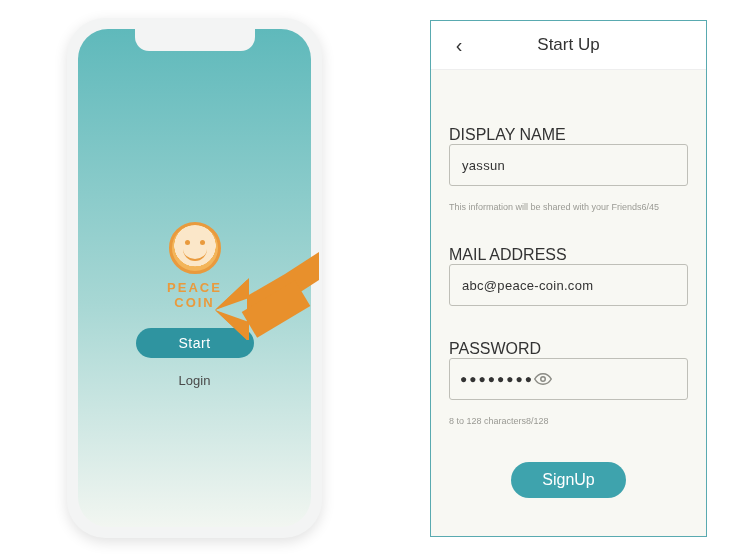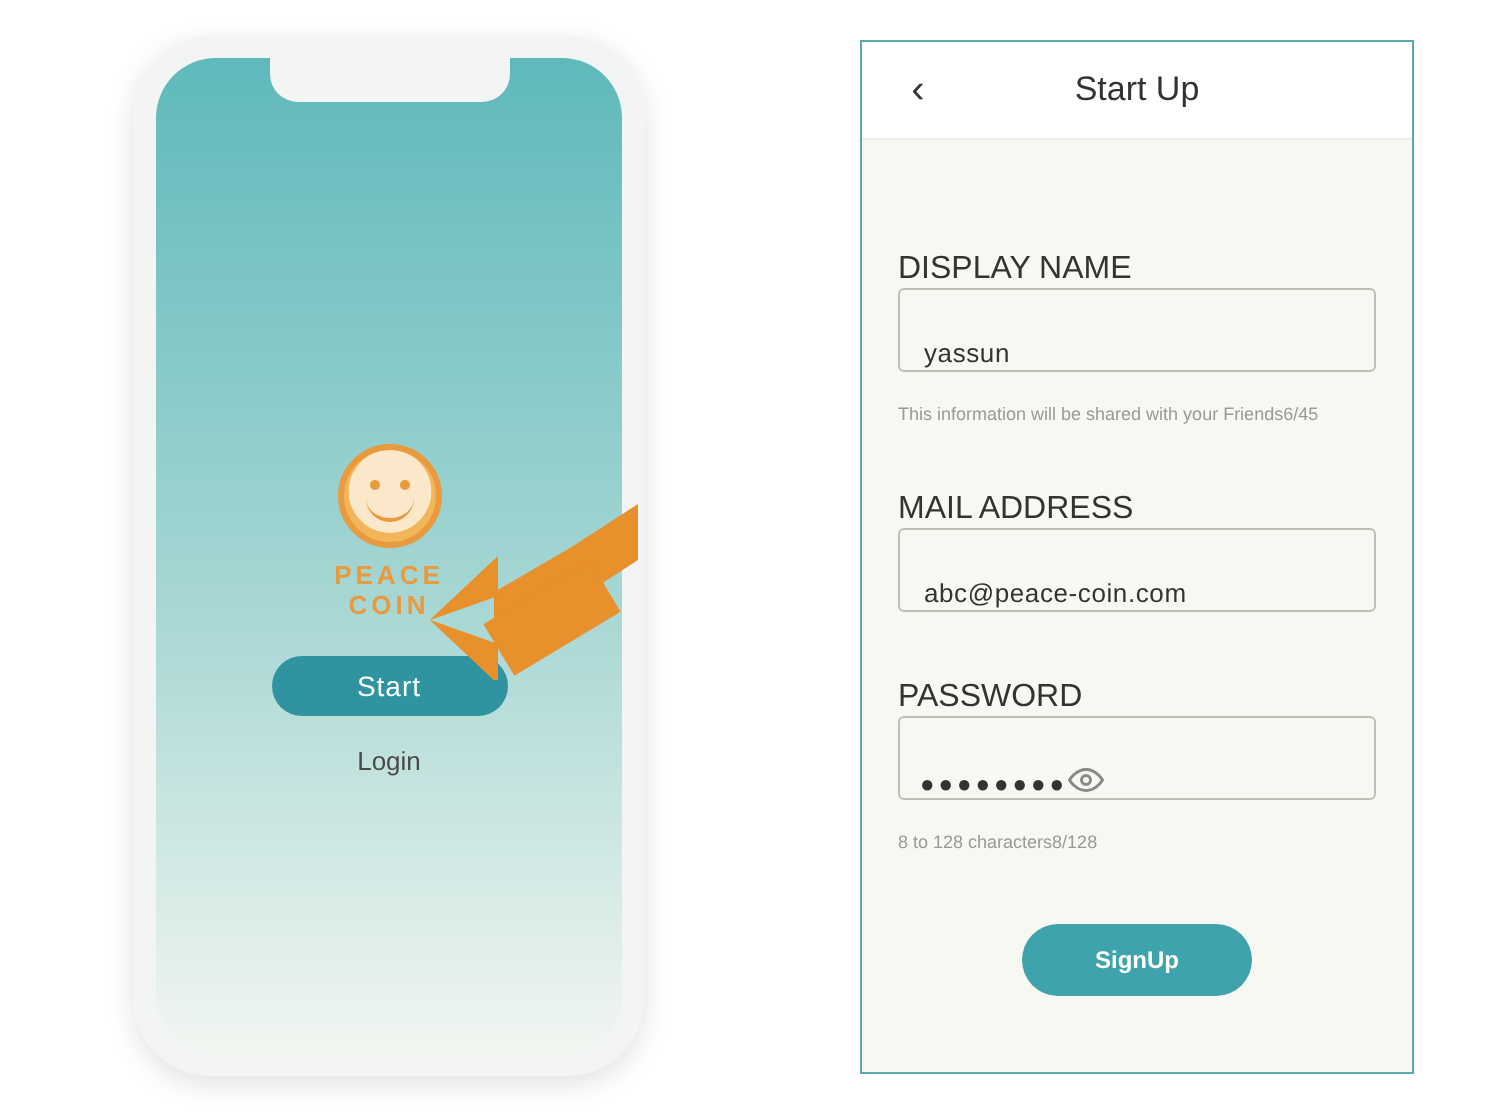--- a/index.html
+++ b/index.html
@@ -62,33 +62,33 @@
     position:relative;height:48px;line-height:48px;text-align:center;
     font-size:17px;color:#333;background:#fff;border-bottom:1px solid #eee;
   }
   .back{
     position:absolute;left:8px;top:0;width:40px;height:48px;border:none;background:none;
     font-size:20px;cursor:pointer;color:#333;
   }
   .form{padding:56px 18px 0;}
   .field{position:relative;margin-bottom:34px;}
   .field .box{
-    border:1px solid #bfbfb8;border-radius:3px;height:40px;display:flex;align-items:flex-end;
+    border:1px solid #bfbfb8;border-radius:3px;height:40px;display:flex;align-items:center;
     padding:0 10px;background:#f8f8f3;
   }
   .field input{
     flex:1;border:none;background:transparent;outline:none;font-size:13px;color:#333;
     letter-spacing:.3px;
   }
   .hint{font-size:9px;color:#9a9a94;margin-top:16px;display:flex;justify-content:flex-start;}
   .eye{border:none;background:none;cursor:pointer;padding:0;color:#8a8a84;}
   .eye svg{display:block;}
   .signup-btn{
     display:block;margin:36px auto 0;width:115px;height:36px;border:none;border-radius:18px;
-    background:#3ea3ad;color:#fff;font-size:12px;cursor:pointer;font-weight:bold;
+    background:#3ea3ad;color:#fff;font-size:16px;cursor:pointer;
   }
   .dots{letter-spacing:2px;font-size:12px;}
 </style>
 </head>
 <body>
 
 <div class="stage">
 
   <div class="phone">
     <div class="screen">

